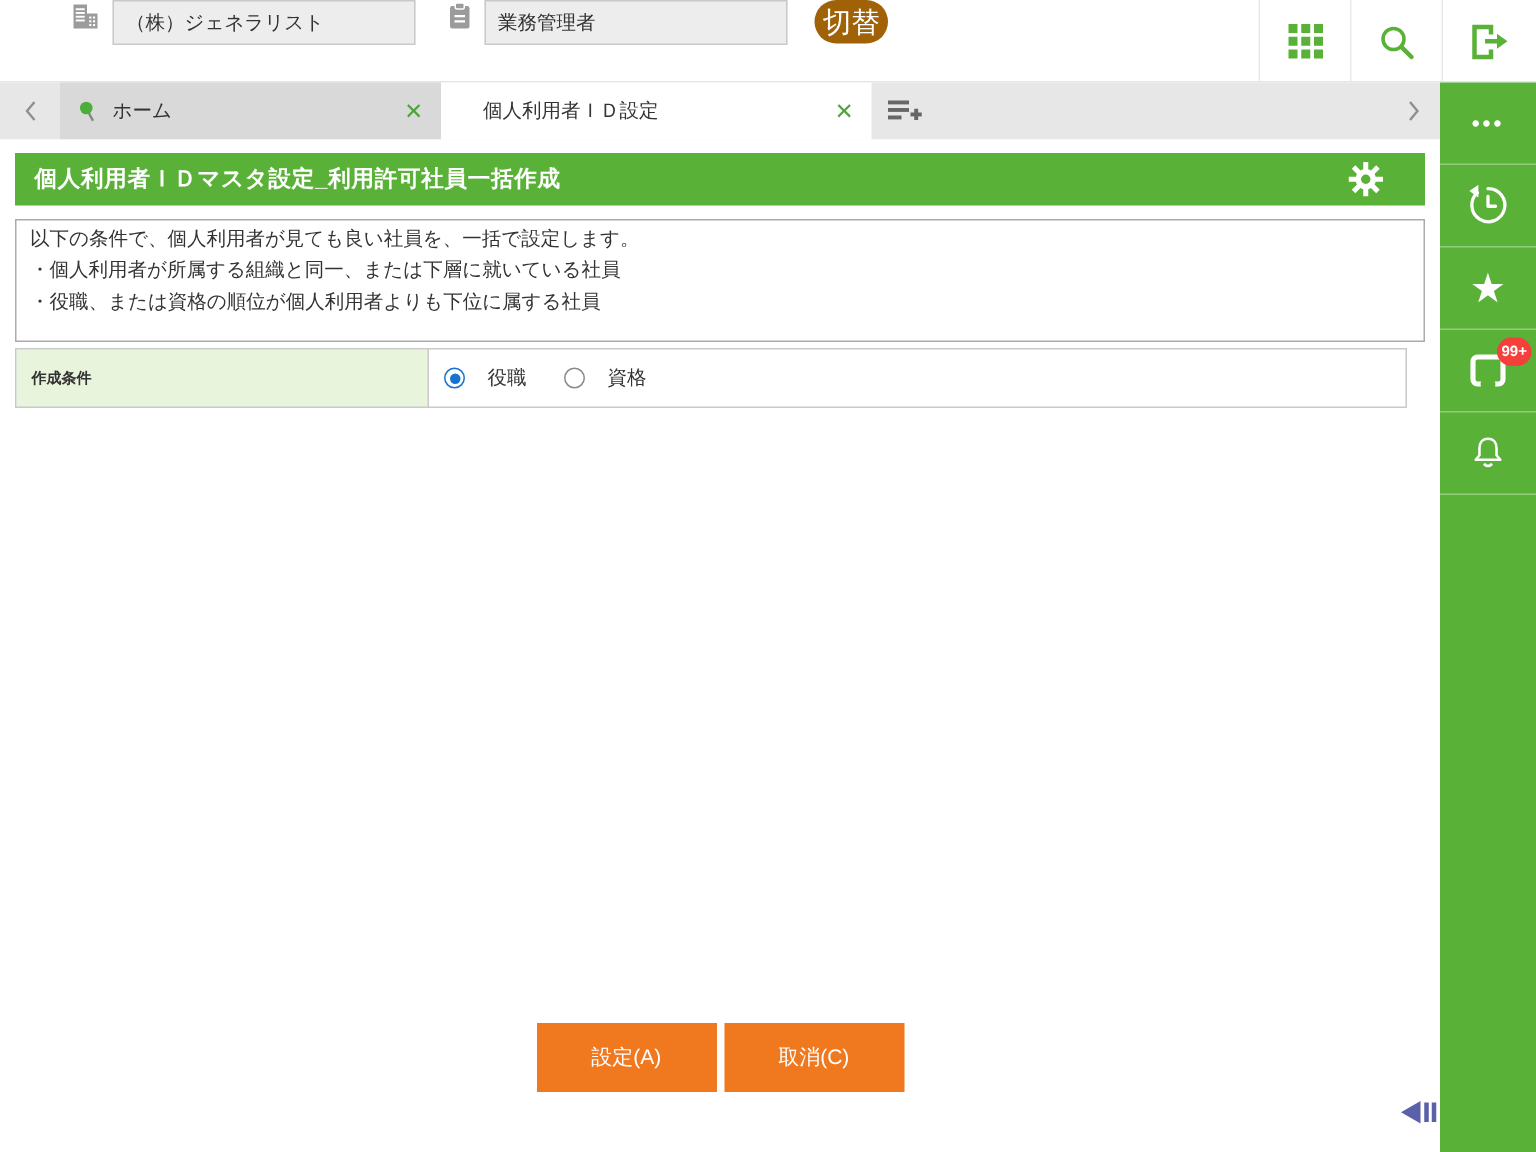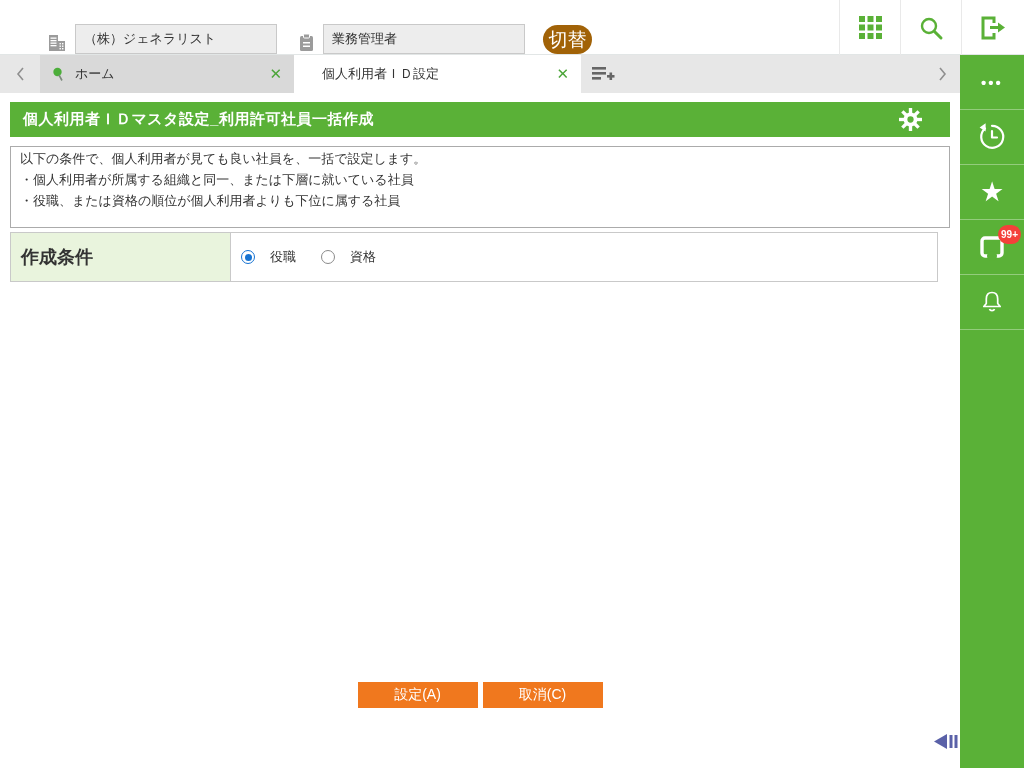--- a/index.html
+++ b/index.html
@@ -2,21 +2,21 @@
 <html><head>
 <meta charset="utf-8">
 <style>
   * { margin:0; padding:0; box-sizing:border-box; }
   html,body { width:1024px; height:768px; overflow:hidden; }
   body { font-family:"Liberation Sans","DejaVu Sans",sans-serif; background:#fff; }
   .app { position:relative; width:1024px; height:768px; background:#fff; }
 
   
   .topbar { position:absolute; top:0; left:0; width:1024px; height:55px; background:#fff;
-            border-bottom:1px solid #e2e6e6; display:flex; align-items:flex-end; }
+            border-bottom:1px solid #e2e6e6; display:flex; align-items:flex-start; }
   .tb-icon { display:inline-flex; align-items:center; justify-content:center; width:22px; height:22px; }
   .tb-input { height:30px; width:202px; background:#ededed; border:1px solid #c9c9c9;
               font-family:inherit; font-size:13px; color:#333; padding:0 8px; outline:none; }
   .icon-building { margin-left:46px; margin-right:7px; }
   .icon-clipboard { margin-left:18px; margin-right:6px; }
   .switch-btn { margin-left:18px; width:49px; height:29px; border:none; border-radius:15px;
                 background:#a16207; color:#fff; font-size:19px; font-family:Liberation Mono, monospace; cursor:pointer; }
   .tb-right { position:absolute; right:0; top:0; height:55px; display:flex; }
   .tb-cell { width:61px; height:55px; display:flex; align-items:center; justify-content:center;
              border-left:1px solid #e9e9e9; cursor:pointer; }
@@ -40,32 +40,32 @@
   .content { position:absolute; top:93px; left:0; width:960px; height:675px; background:#fff; }
   .page-titlebar { margin:9px 10px 0 10px; height:35px; background:#5ab137; display:flex;
                    align-items:center; padding:0 13px; }
   .page-title { color:#fff; font-size:15px; font-weight:bold; letter-spacing:0.5px; }
   .gear-btn { margin-left:auto; margin-right:15px; display:inline-flex; cursor:pointer; }
   .section-heading { margin:16px 10px 0 10px; border-left:5px solid #5ab137; padding-left:9px;
                      font-size:14px; font-weight:bold; color:#222; line-height:21px; }
   .info-box { margin:9px 10px 0 10px; border:1px solid #ababab; padding:1px 9px 16px 9px;
               font-size:13px; color:#333; line-height:21px; background:#fff; }
   .form-table { margin:4px 10px 0 10px; width:928px; border-collapse:collapse; }
-  .form-table th { width:220px; background:#e9f4dd; border:1px solid #c9c9c9; font-size:18px;
+  .form-table th { width:275px; background:#e9f4dd; border:1px solid #c9c9c9; font-size:10px;
                    font-weight:bold; color:#333; text-align:left; padding:12px 10px; height:34px; }
   .form-table td { border:1px solid #c9c9c9; font-size:13px; color:#333; padding:0 10px; height:34px; }
   .radio-group { display:flex; align-items:center; gap:15px;font-family:Liberation Mono, monospace; }
   .radio { position:relative; width:14px; height:14px; border-radius:50%; background:#fff;
            border:1px solid #8a8a8a; display:inline-block; cursor:pointer; }
   .radio.selected { border:1.5px solid #1673d2; }
   .radio.selected::after { content:''; position:absolute; left:50%; top:50%; width:7px; height:7px;
            margin:-3.5px 0 0 -3.5px; border-radius:50%; background:#1673d2; }
   .radio-label { margin-right:10px; cursor:pointer; }
   .actions { position:absolute; top:589px; left:0; width:960px; display:flex; justify-content:center; gap:5px; }
-  .orange-btn { width:120px; height:26px; border:none; background:#f0781e; color:#fff;
+  .orange-btn { width:120px; height:46px; border:none; background:#f0781e; color:#fff;
                 font-size:14px; font-family:inherit; cursor:pointer; }
   .collapse-arrow { position:absolute; left:933px; top:638px; cursor:pointer; display:inline-flex; }
 
   
   .sidebar { position:absolute; top:55px; right:0; width:64px; height:713px; background:#5ab137; }
   .sb-item { position:relative; width:64px; height:55px; display:flex; align-items:center;
              justify-content:center; border-bottom:1px solid rgba(255,255,255,0.35); cursor:pointer; }
   .sb-ellipsis { color:#fff; font-size:15px; font-weight:bold; letter-spacing:2px; }
   .sb-star { color:#fff; font-size:27px; line-height:1; }
   .badge { position:absolute; top:5px; right:3px; min-width:23px; height:19px; border-radius:10px;

